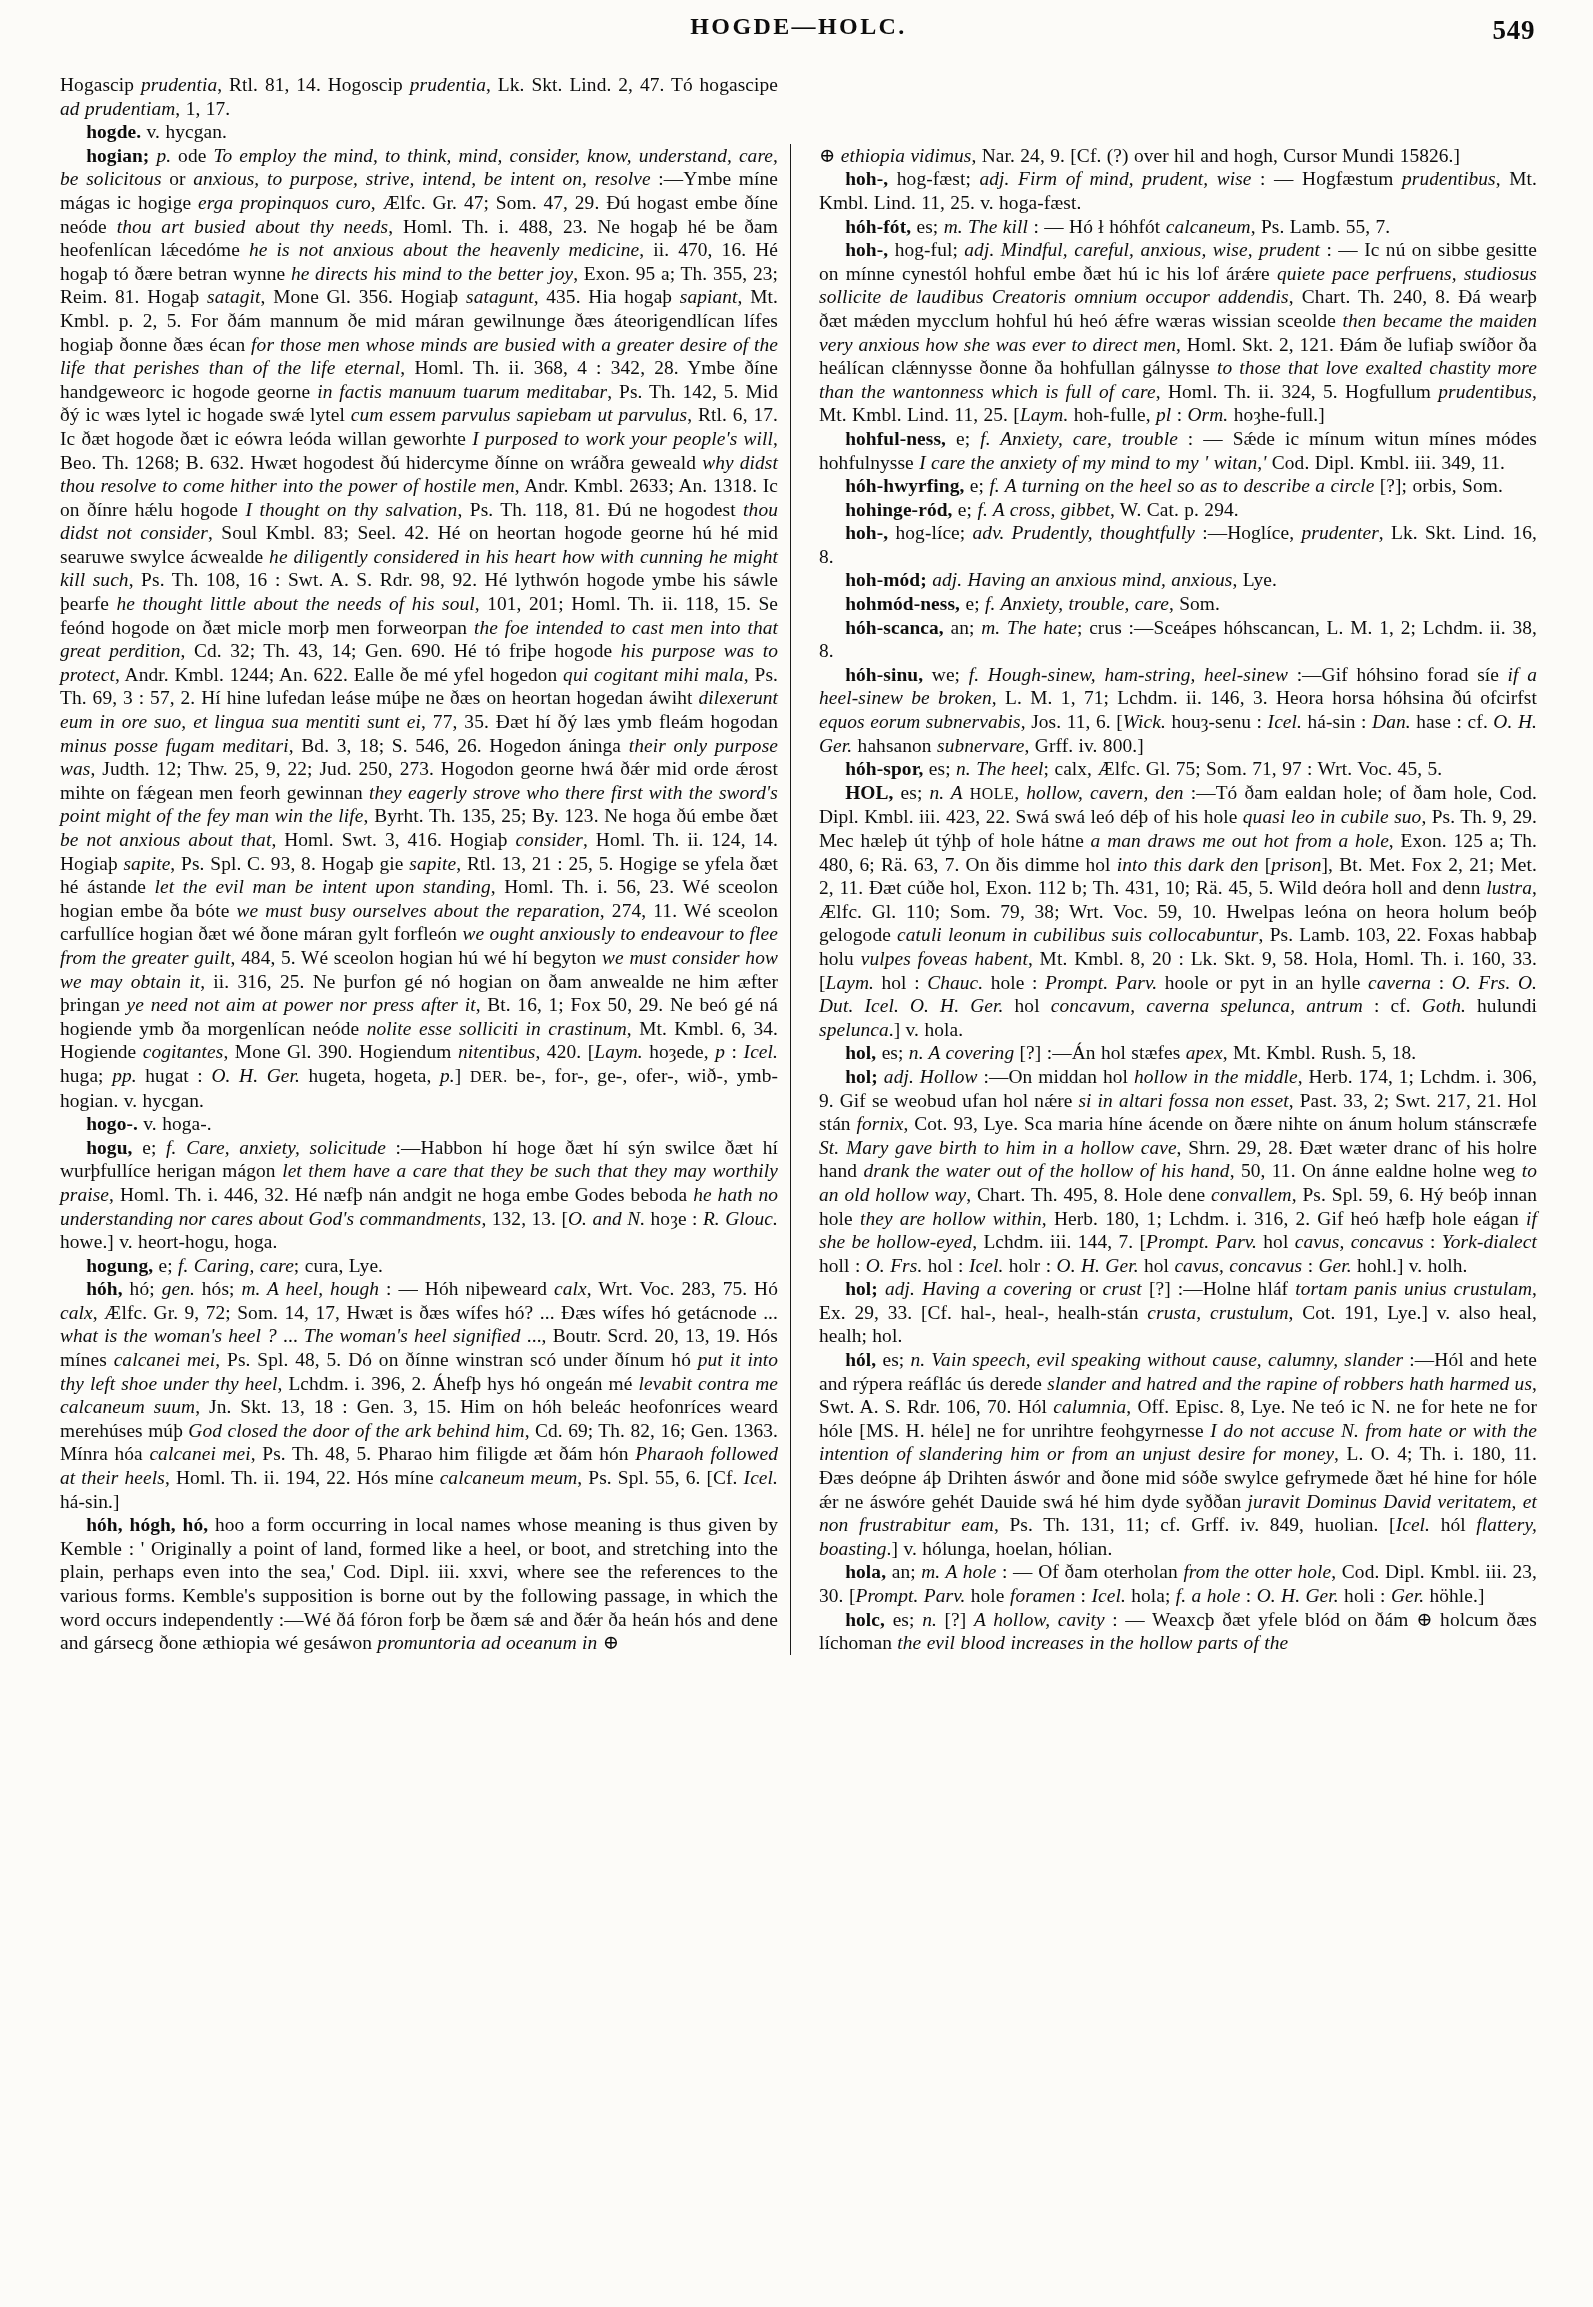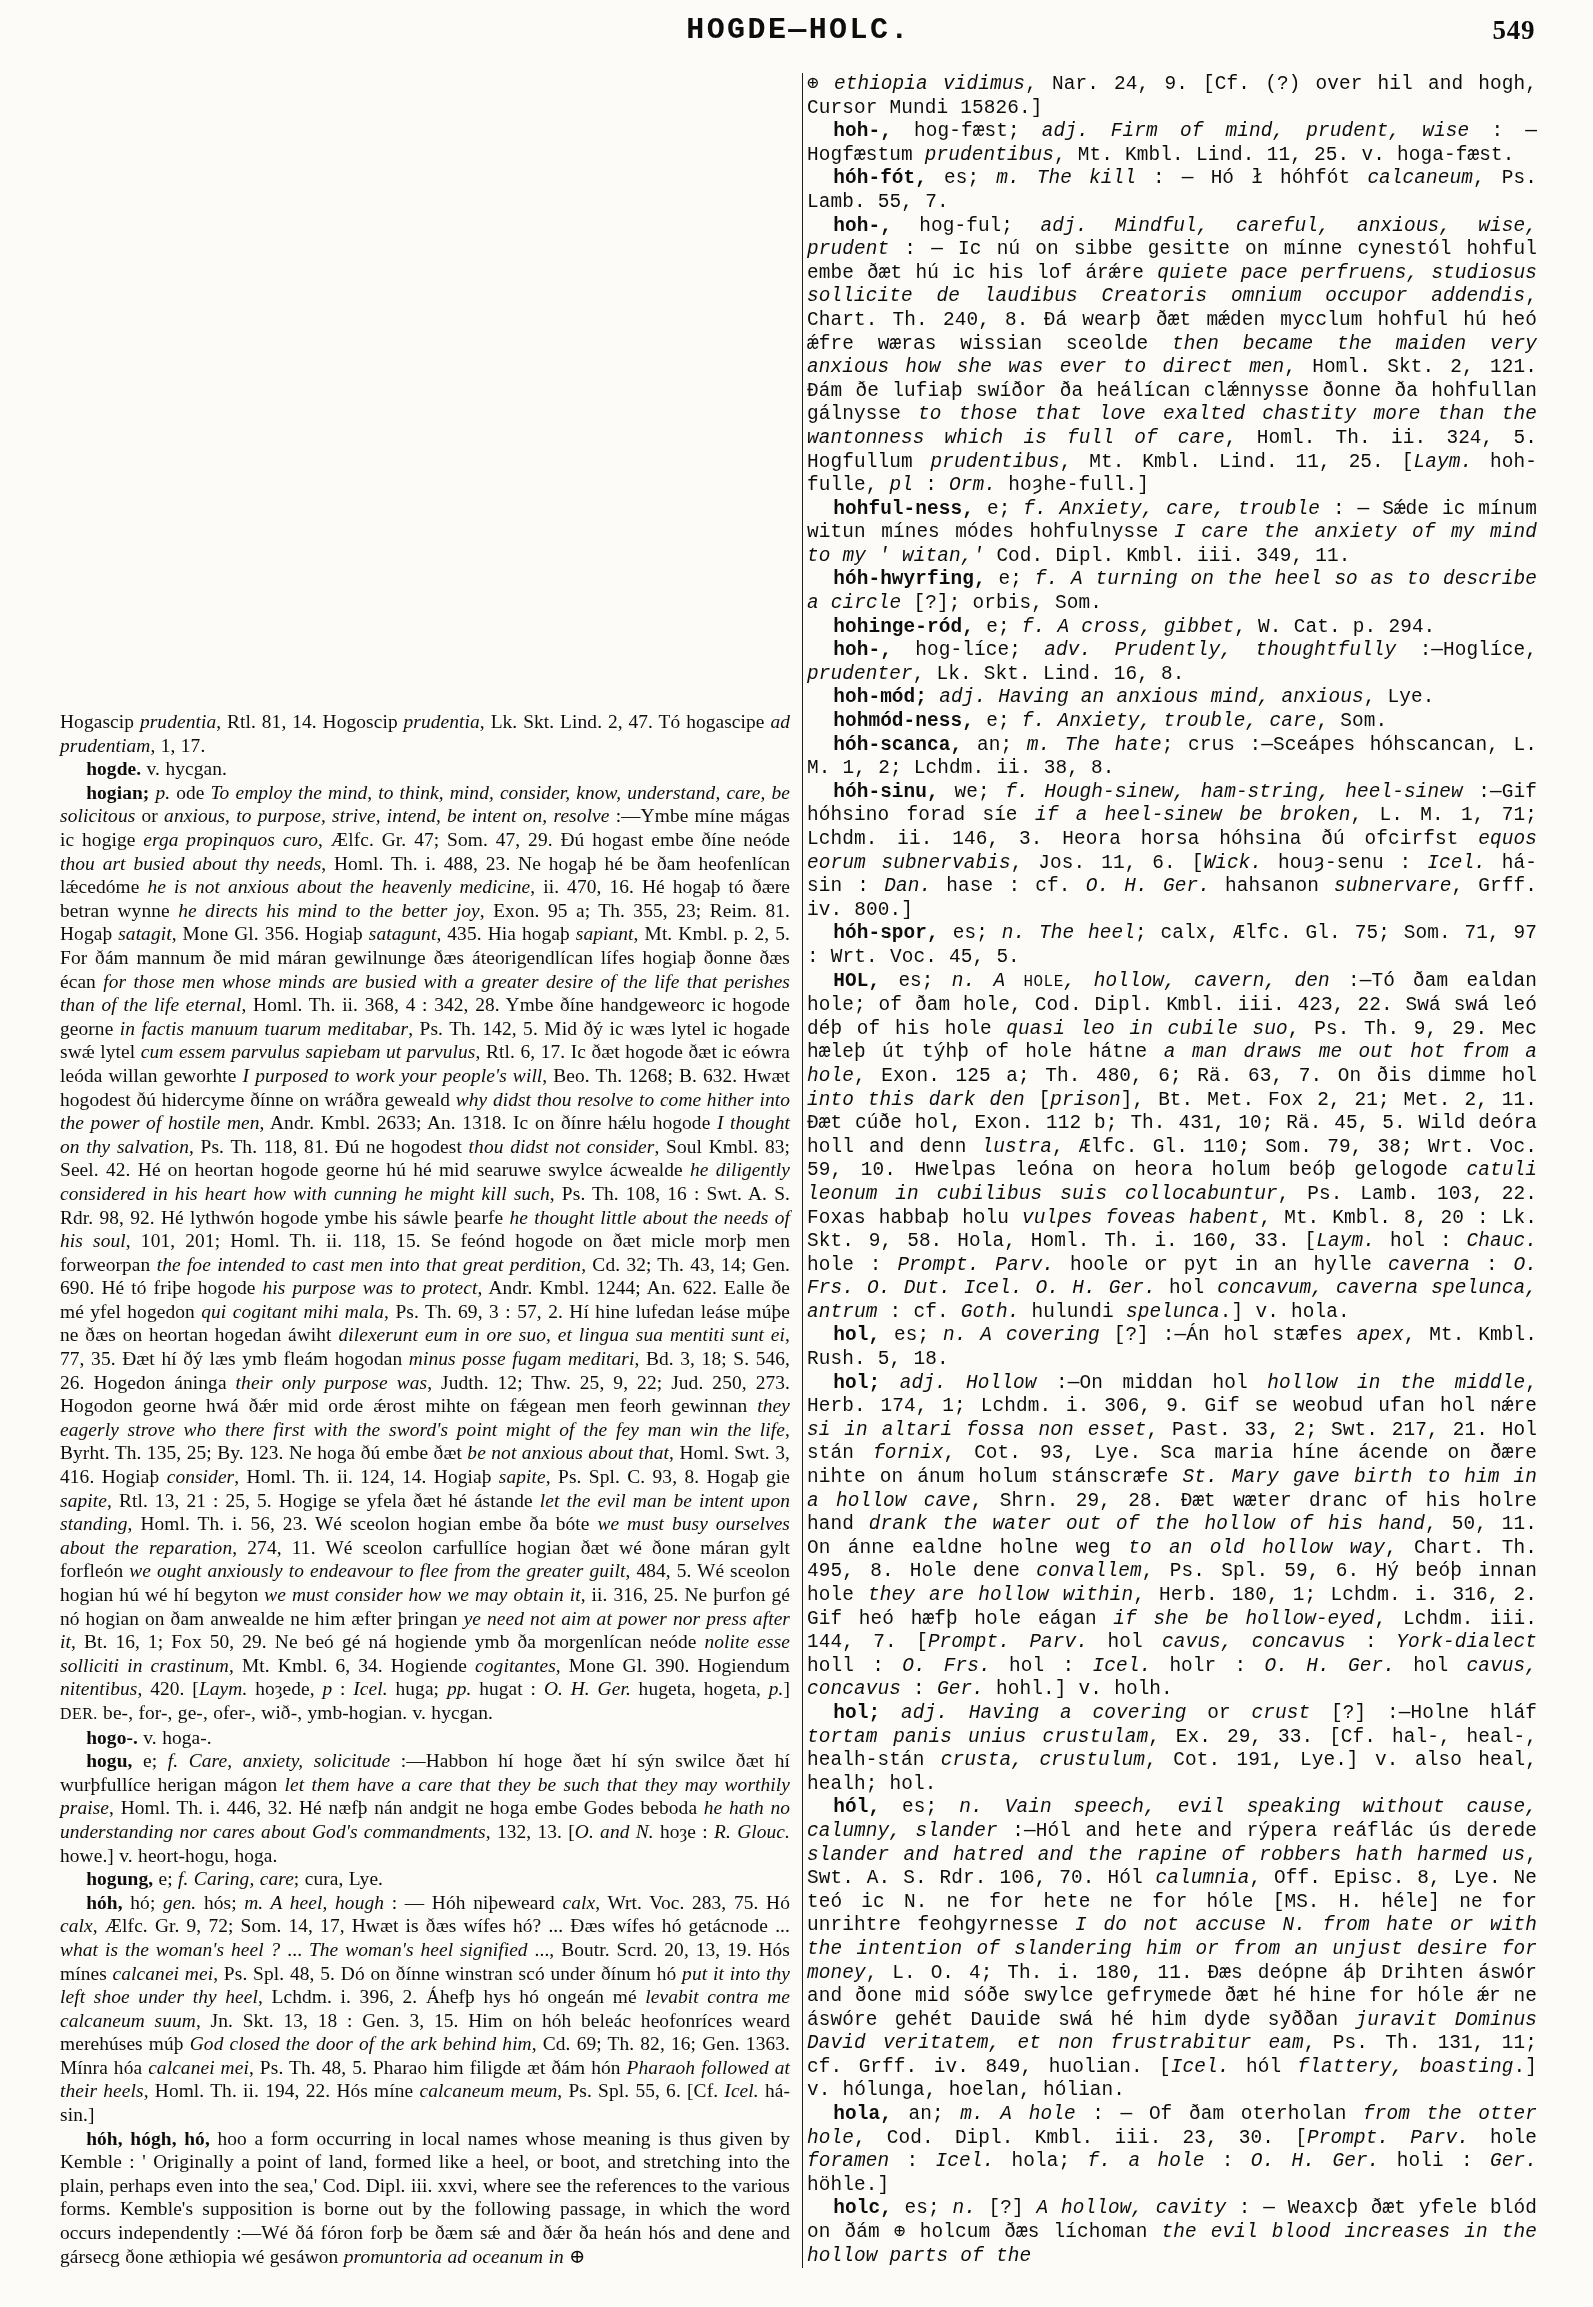--- a/index.html
+++ b/index.html
@@ -18,25 +18,25 @@
     box-sizing: border-box;
     padding: 8px 56px 32px 60px;
     overflow: hidden;
   }
   .header {
     position: relative;
     height: 65px;
   }
   .title {
     text-align: center;
-    font-size: 30px;
+    font-size: 24px;
     font-weight: bold;
     letter-spacing: 2.4px;
     padding-top: 4.8px;
-    font-family: Liberation Mono, monospace;
+    font-family: Liberation Serif, serif;
   }
   .pagenum {
     position: absolute;
     top: 6.5px;
     right: 1.6px;
     font-size: 27px;
     font-weight: bold;
     letter-spacing: 0.8px;
     text-align: right;
   }
@@ -46,21 +46,21 @@
   }
   .col {
     flex: 1 1 50%;
     text-align: justify;
     font-size: 19.4px;
     line-height: 23.6px;
     letter-spacing: 0.1px;
     word-spacing: 0.4px;
   }
   .col-left  { padding-right: 12px; }
-  .col-right { border-left: 1.6px solid #1c1c1c; padding-left: 4px; font-family: Liberation Mono, monospace; }
+  .col-right { border-left: 1.6px solid #1c1c1c; padding-left: 28px; }
   .entry {
     margin: 0;
     text-indent: 1.35em;
   }
   .entry:first-child { text-indent: 0; }
   .entry b { font-weight: bold; }
   .entry i { font-style: italic; }
   .entry .sc { font-size: 0.82em; letter-spacing: 0.5px; }
 </style>
 </head>

